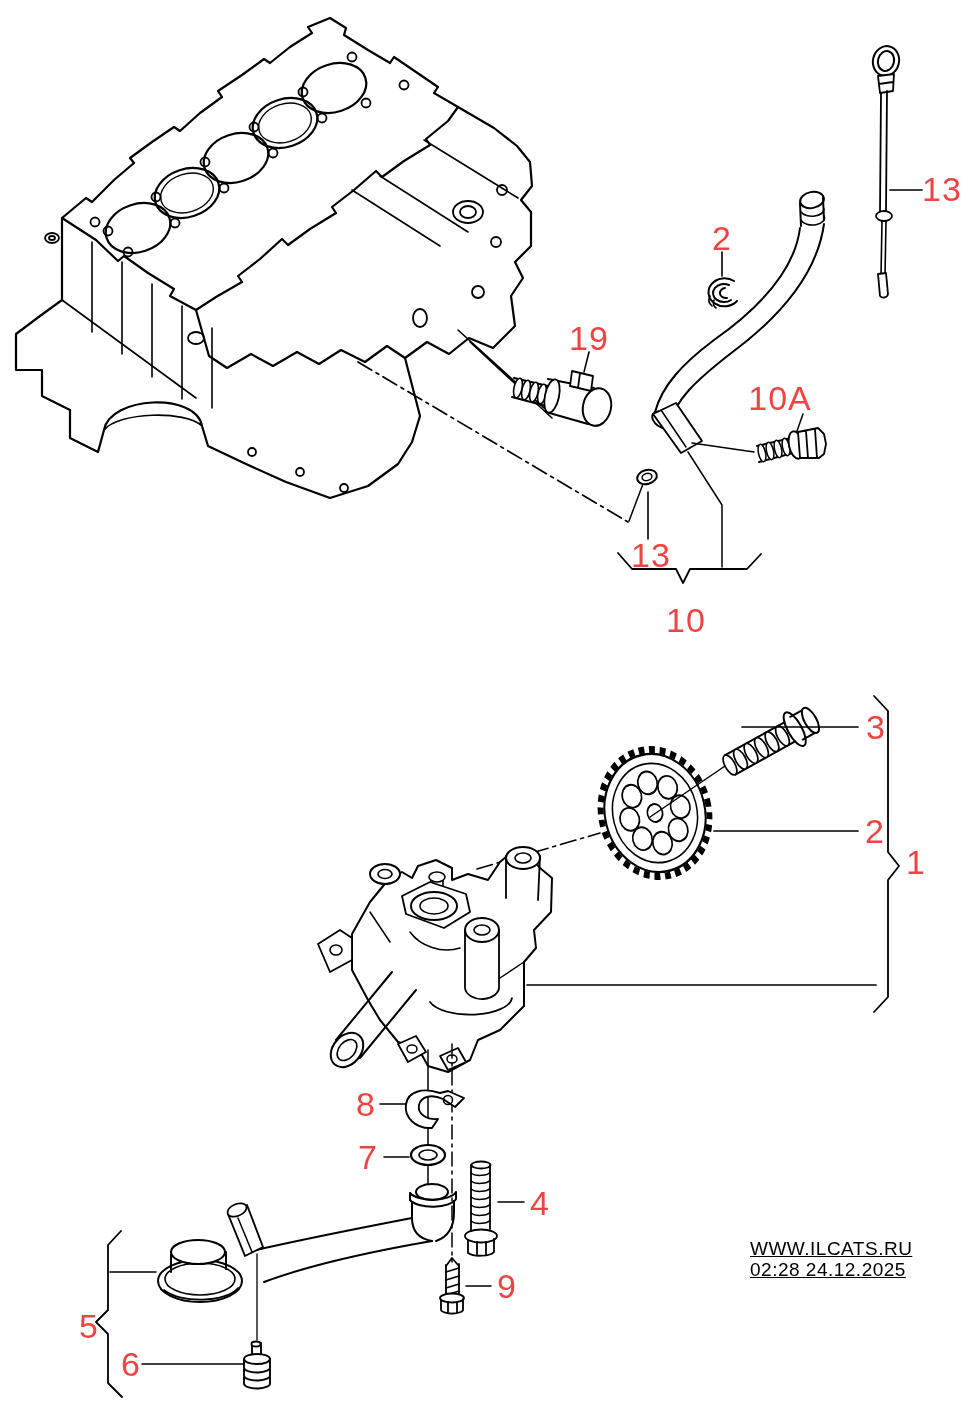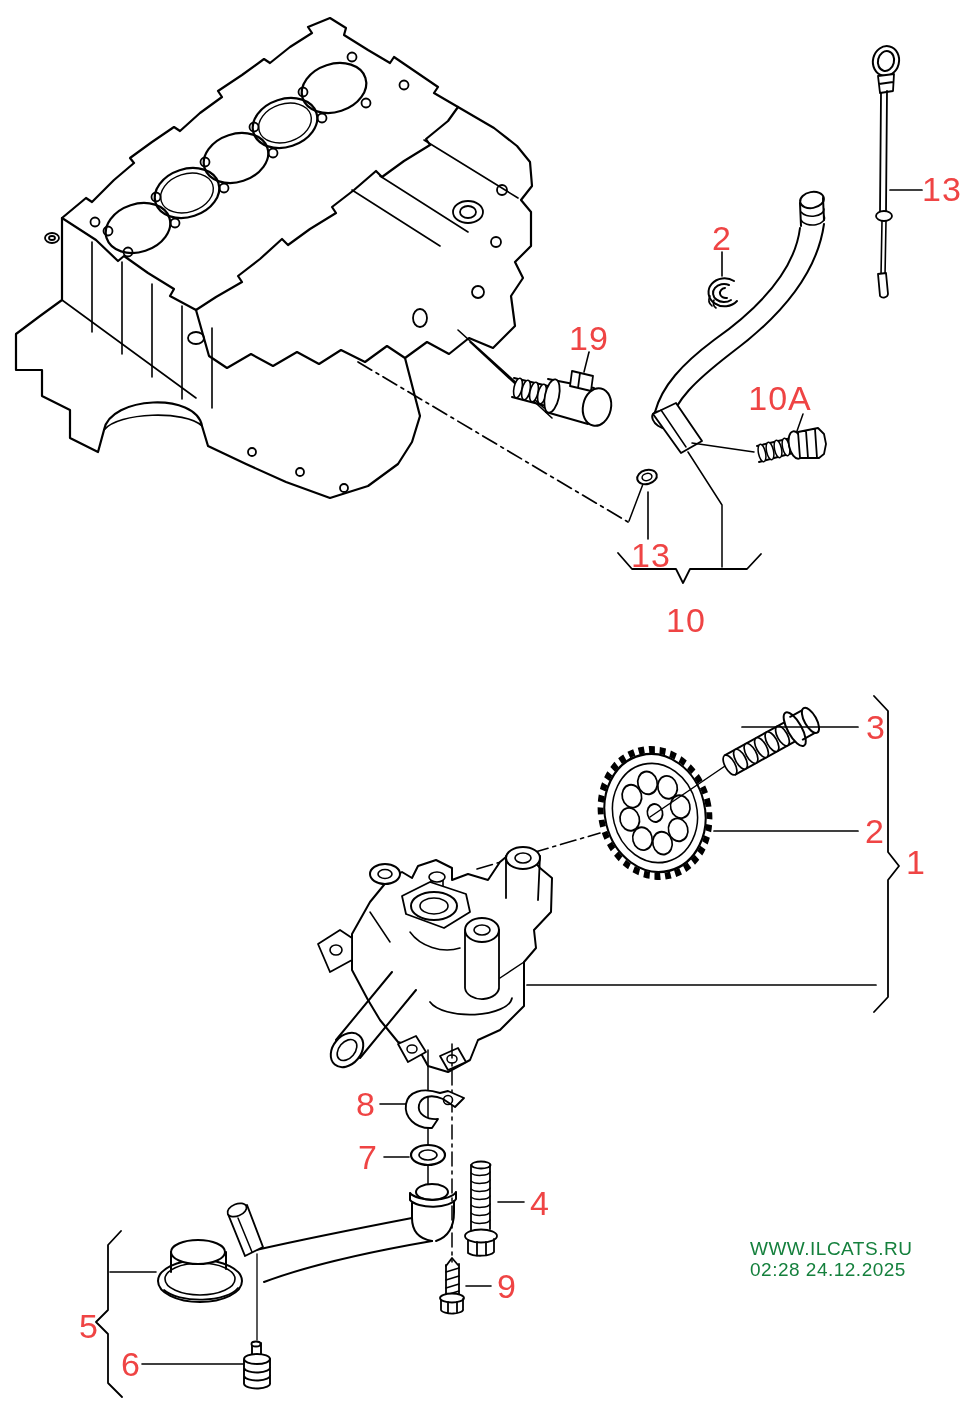--- a/index.html
+++ b/index.html
@@ -320,18 +320,18 @@
   <div class="part-label" style="left:366px;top:1104px">8</div>
   <div class="part-label" style="left:507px;top:1286px">9</div>
   <div class="part-label" style="left:686px;top:620px">10</div>
   <div class="part-label" style="left:780px;top:398px">10A</div>
   <div class="part-label" style="left:651px;top:555px">13</div>
   <div class="part-label" style="left:722px;top:238px">2</div>
   <div class="part-label" style="left:942px;top:189px">13</div>
   <div class="part-label" style="left:589px;top:338px">19</div>
 </div>
 
-<div class="watermark" style="color: #15803d;">
+<div class="watermark" style="color: #000000; text-decoration: underline;">
   <div>WWW.ILCATS.RU</div>
   <div>02:28 24.12.2025</div>
 </div>
 
 </div>
 
 </body></html>

